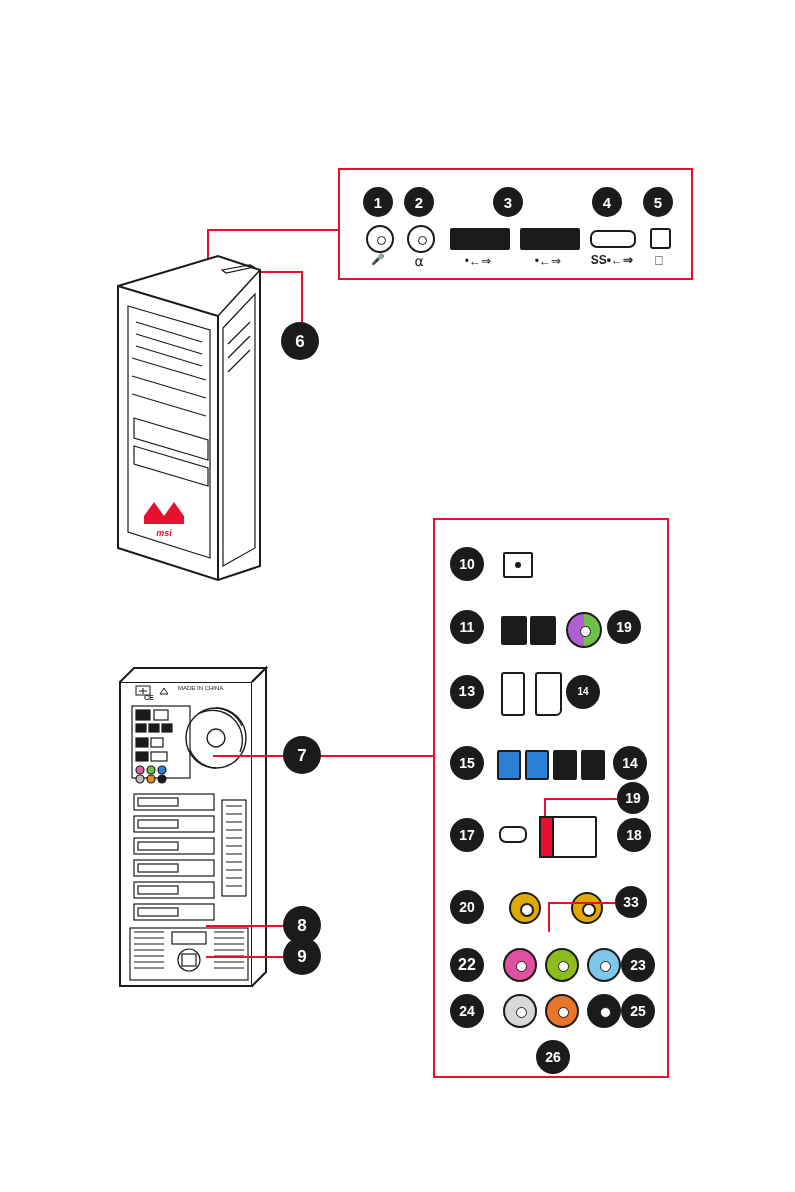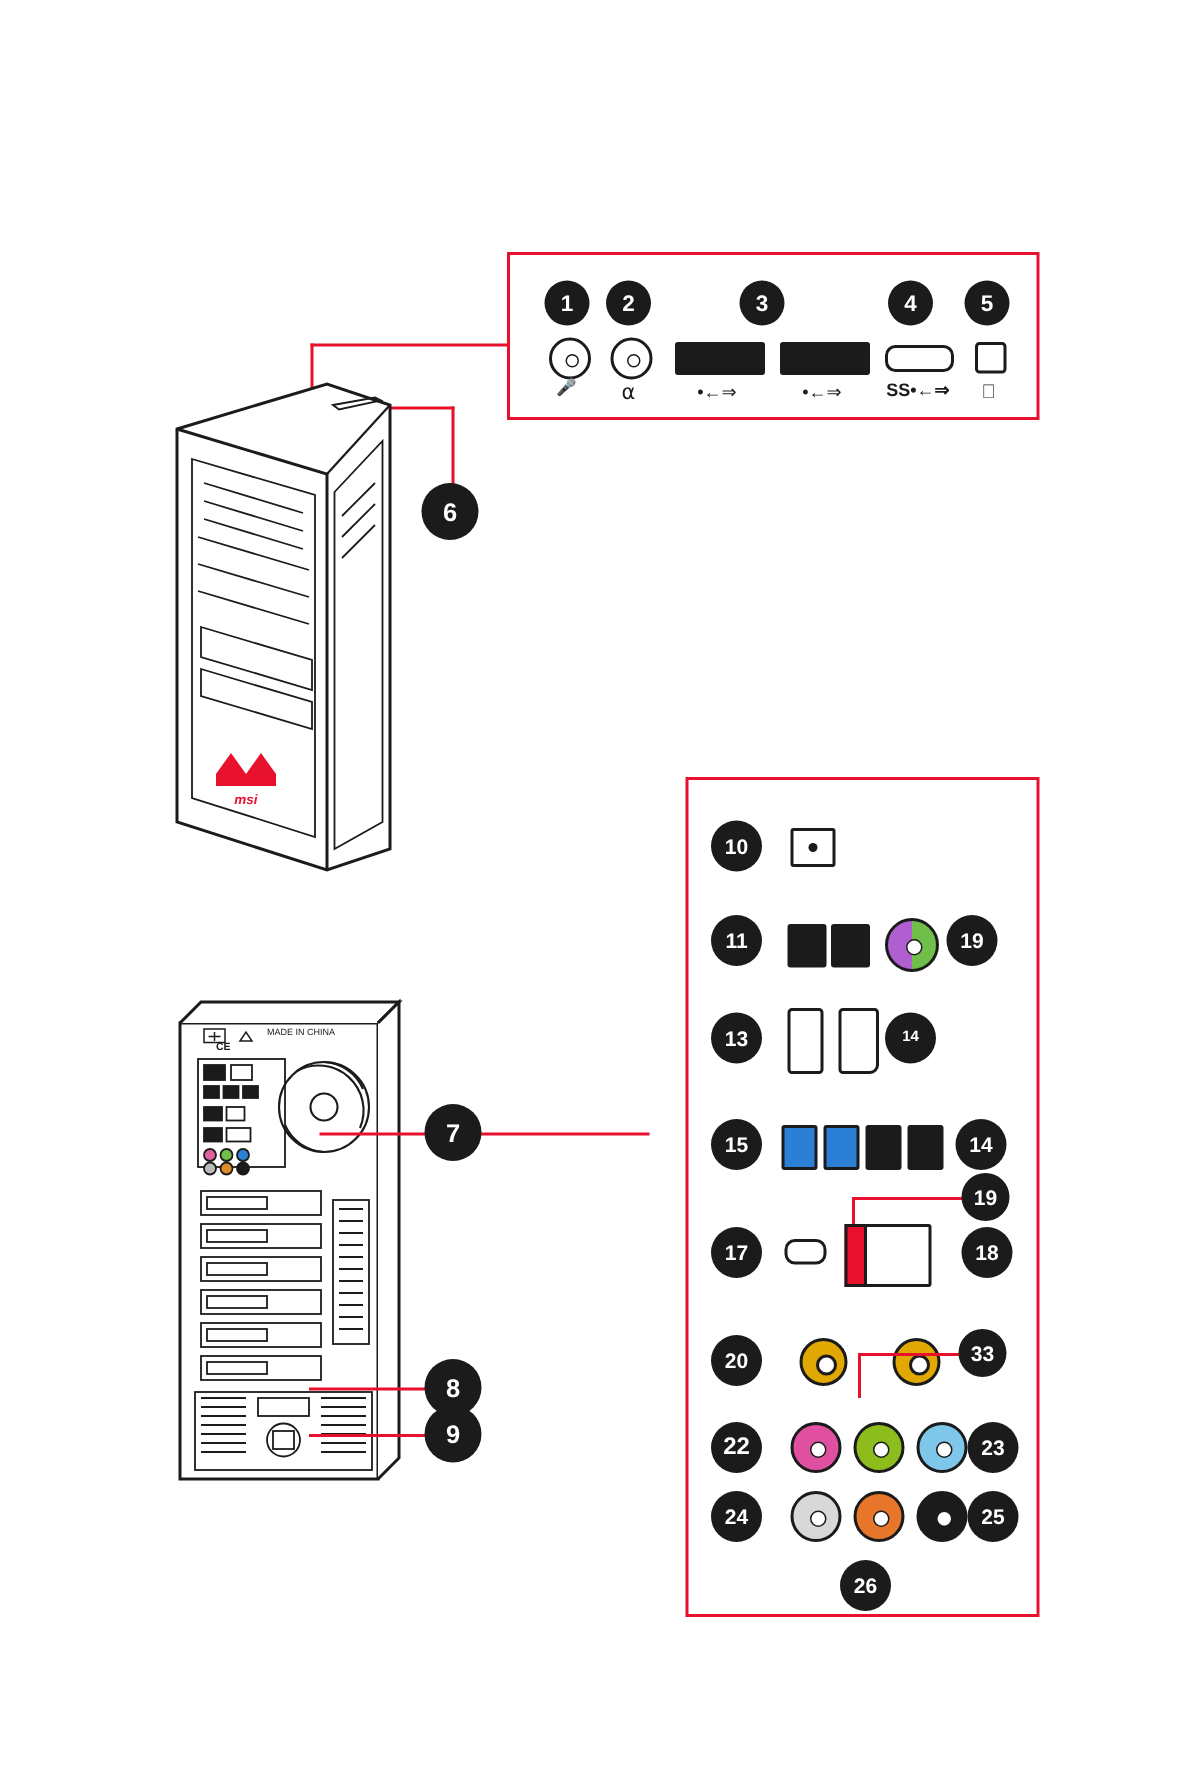--- a/index.html
+++ b/index.html
@@ -27,21 +27,21 @@
 
   
   #front-case{position:absolute;left:110px;top:248px;width:160px;height:336px;}
   #front-case svg{display:block;}
 
   
   #rear-case{position:absolute;left:110px;top:660px;width:160px;height:332px;}
   #rear-case svg{display:block;}
 
   
-  #rear-panel{left:457px;top:518px;width:232px;height:556px;}
+  #rear-panel{left:433px;top:518px;width:232px;height:556px;}
   .ps2{position:absolute;border-radius:50%;border:2px solid #1b1b1b;
        background:conic-gradient(#6fbf4a 0 50%,#b05fd0 0 100%);}
   .ps2 .hole{position:absolute;left:50%;top:50%;width:9px;height:9px;margin:-4.5px 0 0 -4.5px;
        border-radius:50%;background:#fff;border:1px solid #1b1b1b;}
   .hdmi{position:absolute;border:2px solid #1b1b1b;background:#fff;}
   .dp{position:absolute;border:2px solid #1b1b1b;background:#fff;}
   .usb3{position:absolute;border:2px solid #1b1b1b;background:#2b7fd4;border-radius:2px;}
   .usb2{position:absolute;border:2px solid #1b1b1b;background:#1b1b1b;border-radius:2px;}
   .lan{position:absolute;border:2px solid #1b1b1b;background:#fff;border-radius:2px;}
   .lanred{position:absolute;background:#e8112d;border:2px solid #1b1b1b;}
@@ -222,21 +222,21 @@
       </div>
 
     <div class="cal" style="left:15px;top:90px;width:34px;height:34px;font-size:14px;">11</div>
     <div class="usb2" style="left:66px;top:96px;width:22px;height:25px;"></div>
     <div class="usb2" style="left:95px;top:96px;width:22px;height:25px;"></div>
     <div class="ps2" style="left:131px;top:92px;width:32px;height:32px;">
         <span class="hole"></span>
       </div>
     <div class="cal" style="left:172px;top:90px;width:34px;height:34px;font-size:14px;">19</div>
 
-    <div class="cal" style="left:15px;top:155px;width:34px;height:34px;font-size:14px;">13</div>
+    <div class="cal" style="left:15px;top:155px;width:34px;height:34px;font-size:14px;font-family:Liberation Mono, monospace;">13</div>
     <div class="hdmi" style="left:66px;top:152px;width:20px;height:40px;border-radius:3px;"></div>
     <div class="dp" style="left:100px;top:152px;width:23px;height:40px;border-radius:3px 3px 6px 3px;"></div>
     <div class="cal" style="left:131px;top:155px;width:34px;height:34px;font-size:10px;">14</div>
 
     <div class="cal" style="left:15px;top:226px;width:34px;height:34px;font-size:14px;">15</div>
     <div class="usb3" style="left:62px;top:230px;width:20px;height:26px;"></div>
     <div class="usb3" style="left:90px;top:230px;width:20px;height:26px;"></div>
     <div class="usb2" style="left:118px;top:230px;width:20px;height:26px;"></div>
     <div class="usb2" style="left:146px;top:230px;width:20px;height:26px;"></div>
     <div class="cal" style="left:178px;top:226px;width:34px;height:34px;font-size:14px;">14</div>

